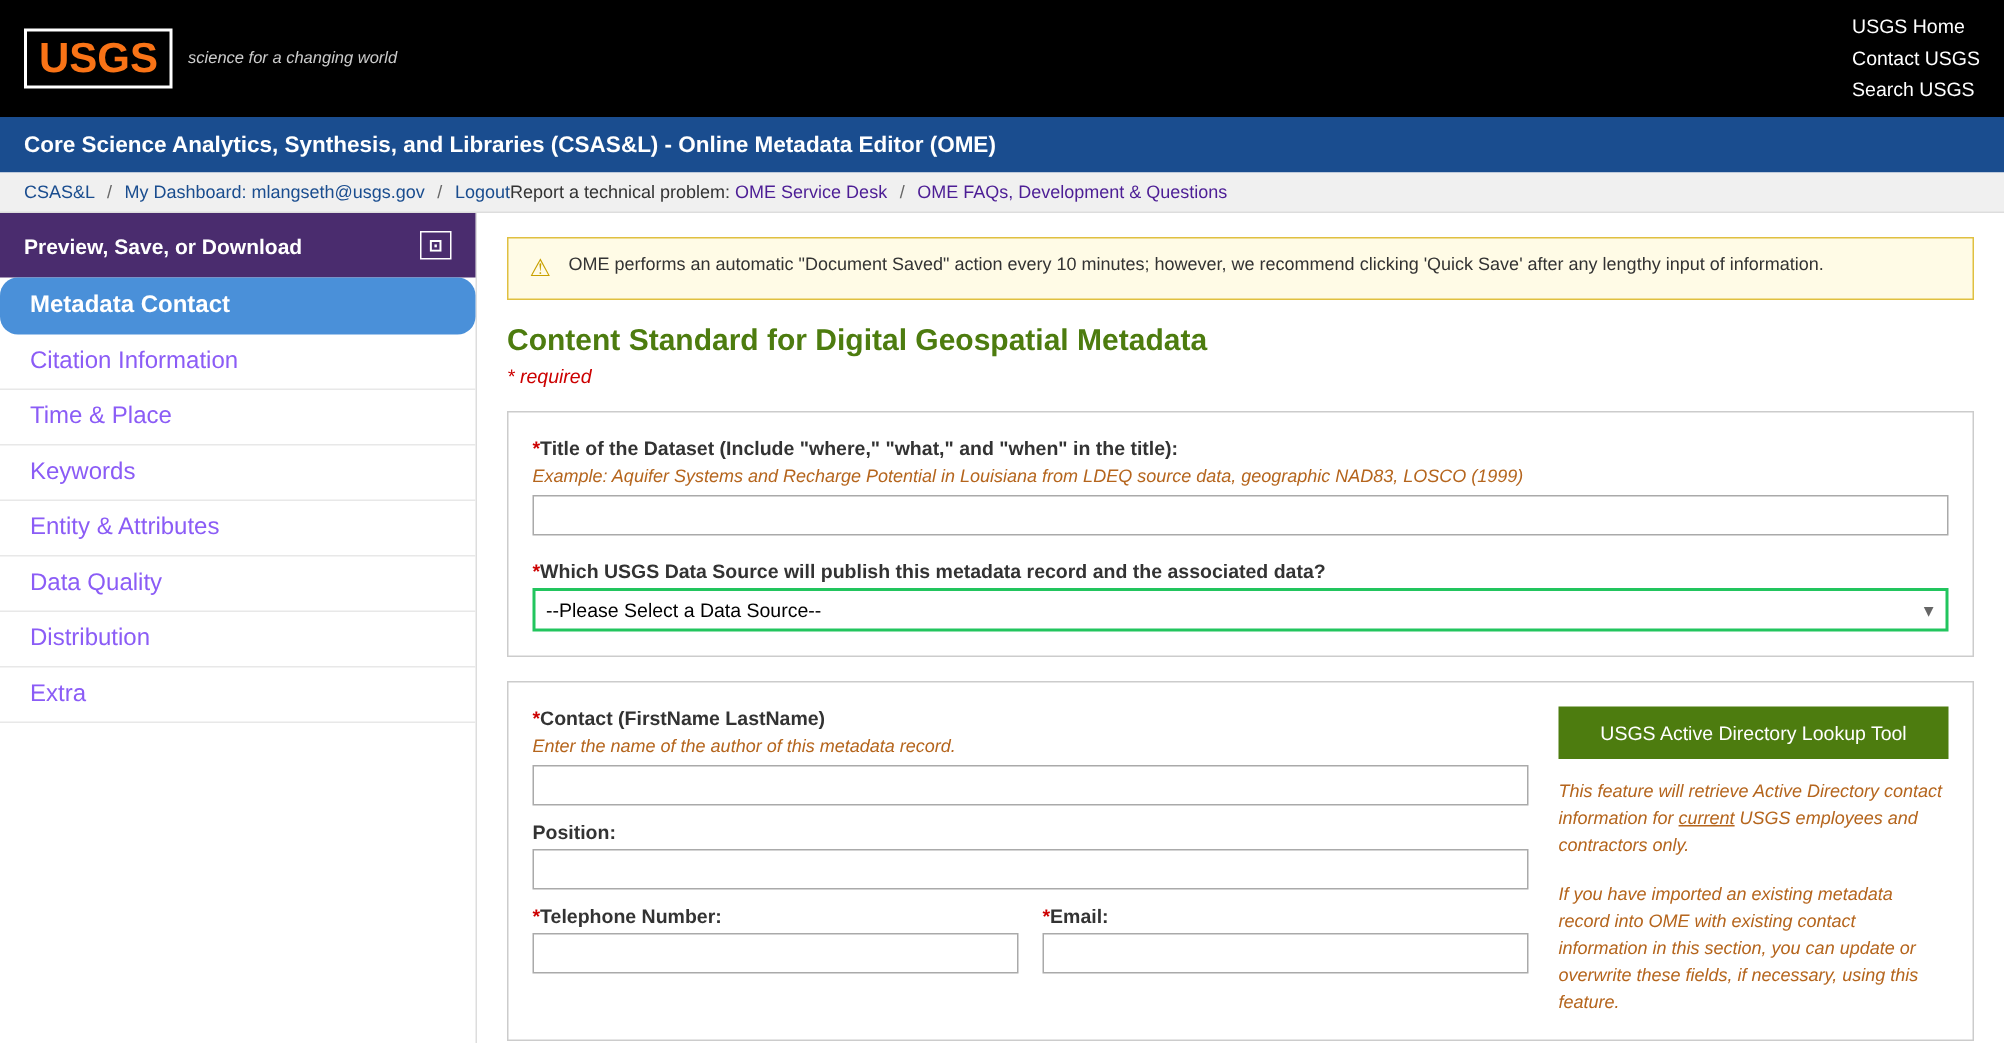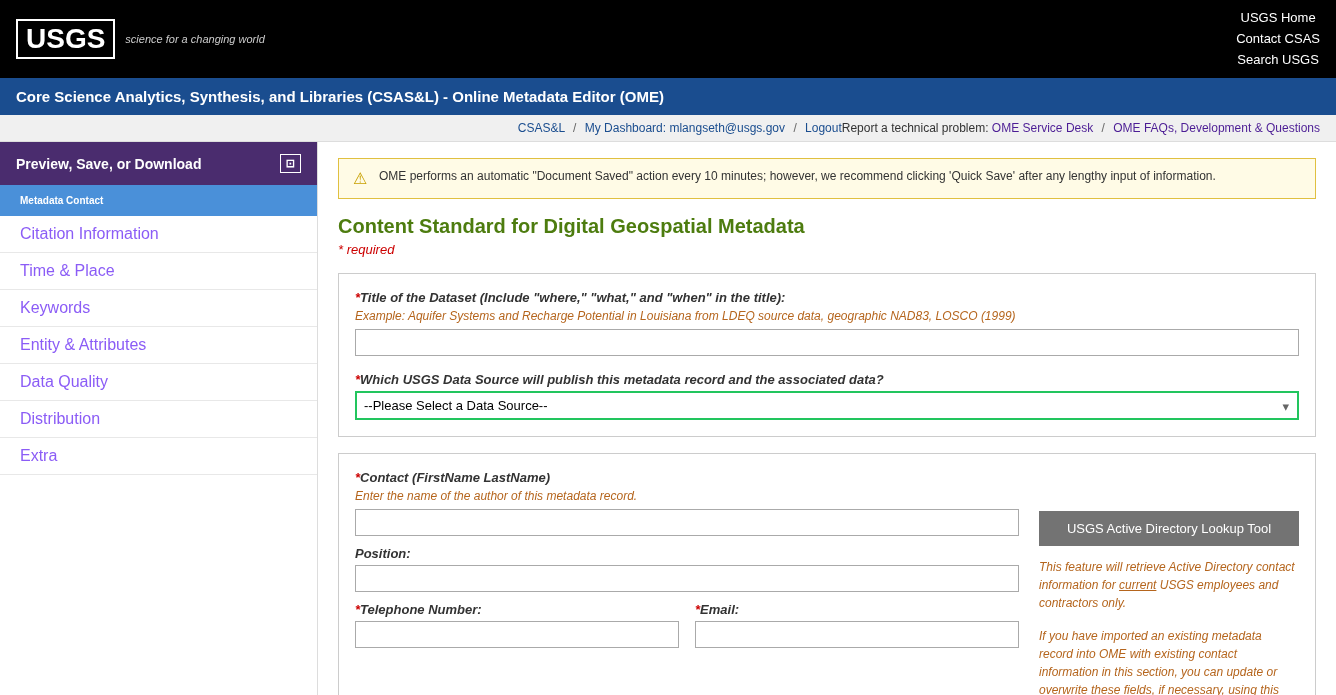--- a/index.html
+++ b/index.html
@@ -2,70 +2,70 @@
 <html><head>
   <meta charset="utf-8">
   <style>
     * { box-sizing: border-box; margin: 0; padding: 0; }
     body { font-family: Arial, sans-serif; font-size: 13px; color: #333; background: #fff; }
 
     
     .header { background: #000; display: flex; justify-content: space-between; align-items: center; padding: 8px 16px; }
     .header-logo { display: flex; align-items: center; }
     .logo-box { background: #000; border: 2px solid #fff; padding: 4px 8px; margin-right: 10px; }
-    .logo-text-usgs { color: #ffffff; font-size: 28px; font-weight: bold; line-height: 1; }
-    .header-links { text-align: center; }
+    .logo-text-usgs { color: #f97316; font-size: 28px; font-weight: bold; line-height: 1; }
+    .header-links { text-align: left; }
     .header-links a { color: #fff; text-decoration: none; display: block; font-size: 13px; line-height: 1.6; }
 
     
     .blue-banner { background: #1a4d8f; color: #fff; padding: 10px 16px; font-size: 15px; font-weight: bold; }
 
     
-    .breadcrumb { background: #f0f0f0; padding: 6px 16px; font-size: 12px; border-bottom: 1px solid #ddd; display: flex; justify-content: flex-end; align-items: center; }
+    .breadcrumb { background: #f0f0f0; padding: 6px 16px; font-size: 12px; border-bottom: 1px solid #ddd; display: flex; justify-content: flex-start; align-items: center; }
     .breadcrumb a { color: #1a4d8f; text-decoration: none; }
     .breadcrumb-sep { margin: 0 5px; color: #666; }
     .breadcrumb-right { font-size: 12px; }
     .breadcrumb-right a { color: #4c1d95; text-decoration: none; }
 
     
     .main-layout { display: flex; height: calc(695px - 130px); }
 
     
     .sidebar { width: 318px; min-width: 318px; background: #fff; border-right: 1px solid #ddd; }
     .sidebar-preview-btn { background: #4a2c6e; color: #fff; padding: 12px 16px; font-size: 14px; font-weight: bold; display: flex; justify-content: space-between; align-items: center; cursor: pointer; }
     .sidebar-preview-btn .icon { border: 1px solid #fff; padding: 2px 5px; font-size: 11px; }
-    .sidebar-active { background: #4a90d9; color: #fff; padding: 10px 20px; font-size: 10px; font-weight: bold; }
+    .sidebar-active { background: #4a90d9; color: #fff; padding: 10px 20px; font-size: 16px; font-weight: bold; border-radius: 12px; }
     .sidebar-item { padding: 9px 20px; border-bottom: 1px solid #e8e8e8; color: #8b5cf6; font-size: 16px; cursor: pointer; }
 
     
     .content { flex: 1; overflow-y: auto; padding: 16px 20px; background: #fff; }
 
     
     .notice-box { background: #fffbe6; border: 1px solid #e0c040; padding: 10px 14px; margin-bottom: 16px; font-size: 12px; display: flex; align-items: flex-start; gap: 8px; }
     .notice-icon { color: #c8a000; font-size: 16px; min-width: 18px; }
 
     
     .page-title { font-size: 20px; font-weight: bold; color: #4d7c0f; margin-bottom: 4px; }
     .required-label { color: #c00; font-size: 13px; font-style: italic; margin-bottom: 16px; }
 
     
     .form-section { border: 1px solid #ccc; padding: 16px; margin-bottom: 16px; background: #fff; }
-    .field-label { font-weight: bold; font-size: 13px; margin-bottom: 4px; font-style: italic; }
+    .field-label { font-weight: bold; font-size: 13px; margin-bottom: 4px; }
     .field-hint { color: #b5651d; font-style: italic; font-size: 12px; margin-bottom: 6px; }
     .field-input { width: 100%; border: 1px solid #aaa; padding: 5px 7px; font-size: 13px; margin-bottom: 12px; outline: none; }
     .field-select { width: 100%; border: 2px solid #22c55e; padding: 5px 7px; font-size: 13px; background: #fff; appearance: none; -webkit-appearance: none; }
     .select-wrapper { position: relative; }
     .select-wrapper::after { content: '▾'; position: absolute; right: 10px; top: 50%; transform: translateY(-50%); color: #666; pointer-events: none; }
 
     
     .contact-section { border: 1px solid #ccc; padding: 16px; background: #fff; }
     .contact-layout { display: flex; gap: 20px; }
     .contact-left { flex: 1; }
     .contact-right { width: 260px; }
-    .ad-lookup-btn { background: #737373; color: #fff; border: none; padding: 10px 16px; font-size: 13px; cursor: pointer; width: 100%; margin-bottom: 12px; margin-top: 41px; }
+    .ad-lookup-btn { background: #4d7c0f; color: #fff; border: none; padding: 10px 16px; font-size: 13px; cursor: pointer; width: 100%; margin-bottom: 12px; }
     .ad-info-text { color: #b5651d; font-size: 12px; font-style: italic; line-height: 1.5; }
     .ad-info-text a { color: #b5651d; text-decoration: underline; }
     .two-col { display: flex; gap: 16px; }
     .two-col .field-group { flex: 1; }
     .field-group { margin-bottom: 10px; }
     .field-group .field-label { margin-bottom: 4px; }
     .field-group .field-input { margin-bottom: 0; }
 
     
     .content::-webkit-scrollbar { width: 8px; }
@@ -80,21 +80,21 @@
 
 <header class="header">
   <div class="header-logo">
     <div class="logo-box">
       <div class="logo-text-usgs">USGS</div>
     </div>
     <div style="color:#ccc;font-size:11px;font-style:italic;">science for a changing world</div>
   </div>
   <div class="header-links">
     <a href="#">USGS Home</a>
-    <a href="#">Contact CSAS</a>
+    <a href="#">Contact USGS</a>
     <a href="#">Search USGS</a>
   </div>
 </header>
 
 <div class="blue-banner">
   <span>Core Science Analytics, Synthesis, and Libraries (CSAS&amp;L) - Online Metadata Editor (OME)</span>
 </div>
 
 <div class="breadcrumb">
   <div>

